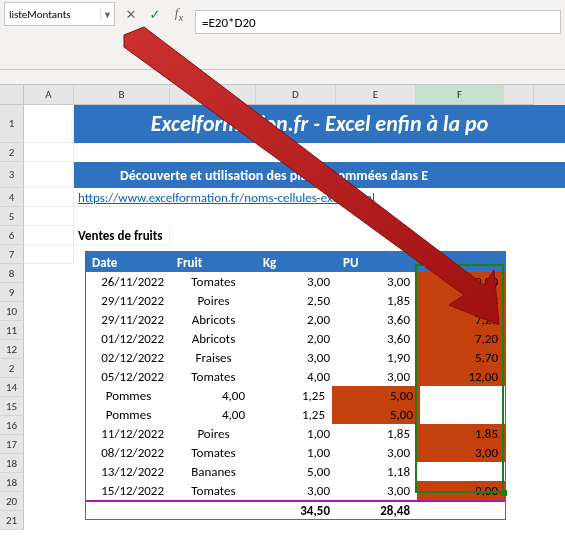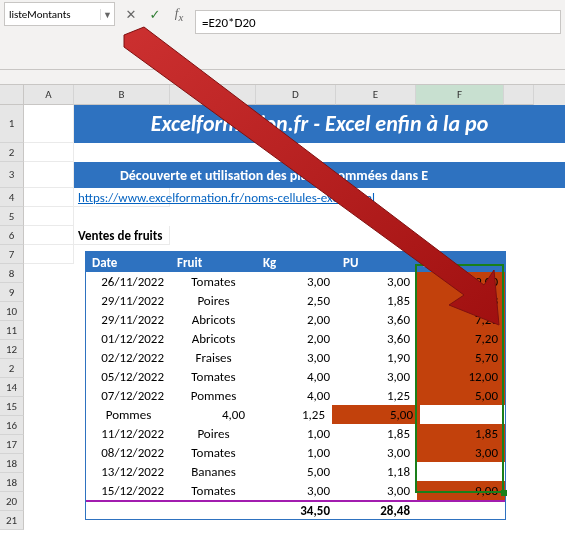--- a/index.html
+++ b/index.html
@@ -197,21 +197,20 @@
               <div class="dc dcF selcol">5,70</div>
             </div>
             <div class="drow">
               <div class="dc dcB">05/12/2022</div>
               <div class="dc dcC">Tomates</div>
               <div class="dc dcD">4,00</div>
               <div class="dc dcE">3,00</div>
               <div class="dc dcF selcol">12,00</div>
             </div>
             <div class="drow">
-              <div class="dc dcB">07/12/2022</div>
               <div class="dc dcC">Pommes</div>
               <div class="dc dcD">4,00</div>
               <div class="dc dcE">1,25</div>
               <div class="dc dcF selcol">5,00</div>
             </div>
             <div class="drow">
               <div class="dc dcC">Pommes</div>
               <div class="dc dcD">4,00</div>
               <div class="dc dcE">1,25</div>
               <div class="dc dcF selcol">5,00</div>

